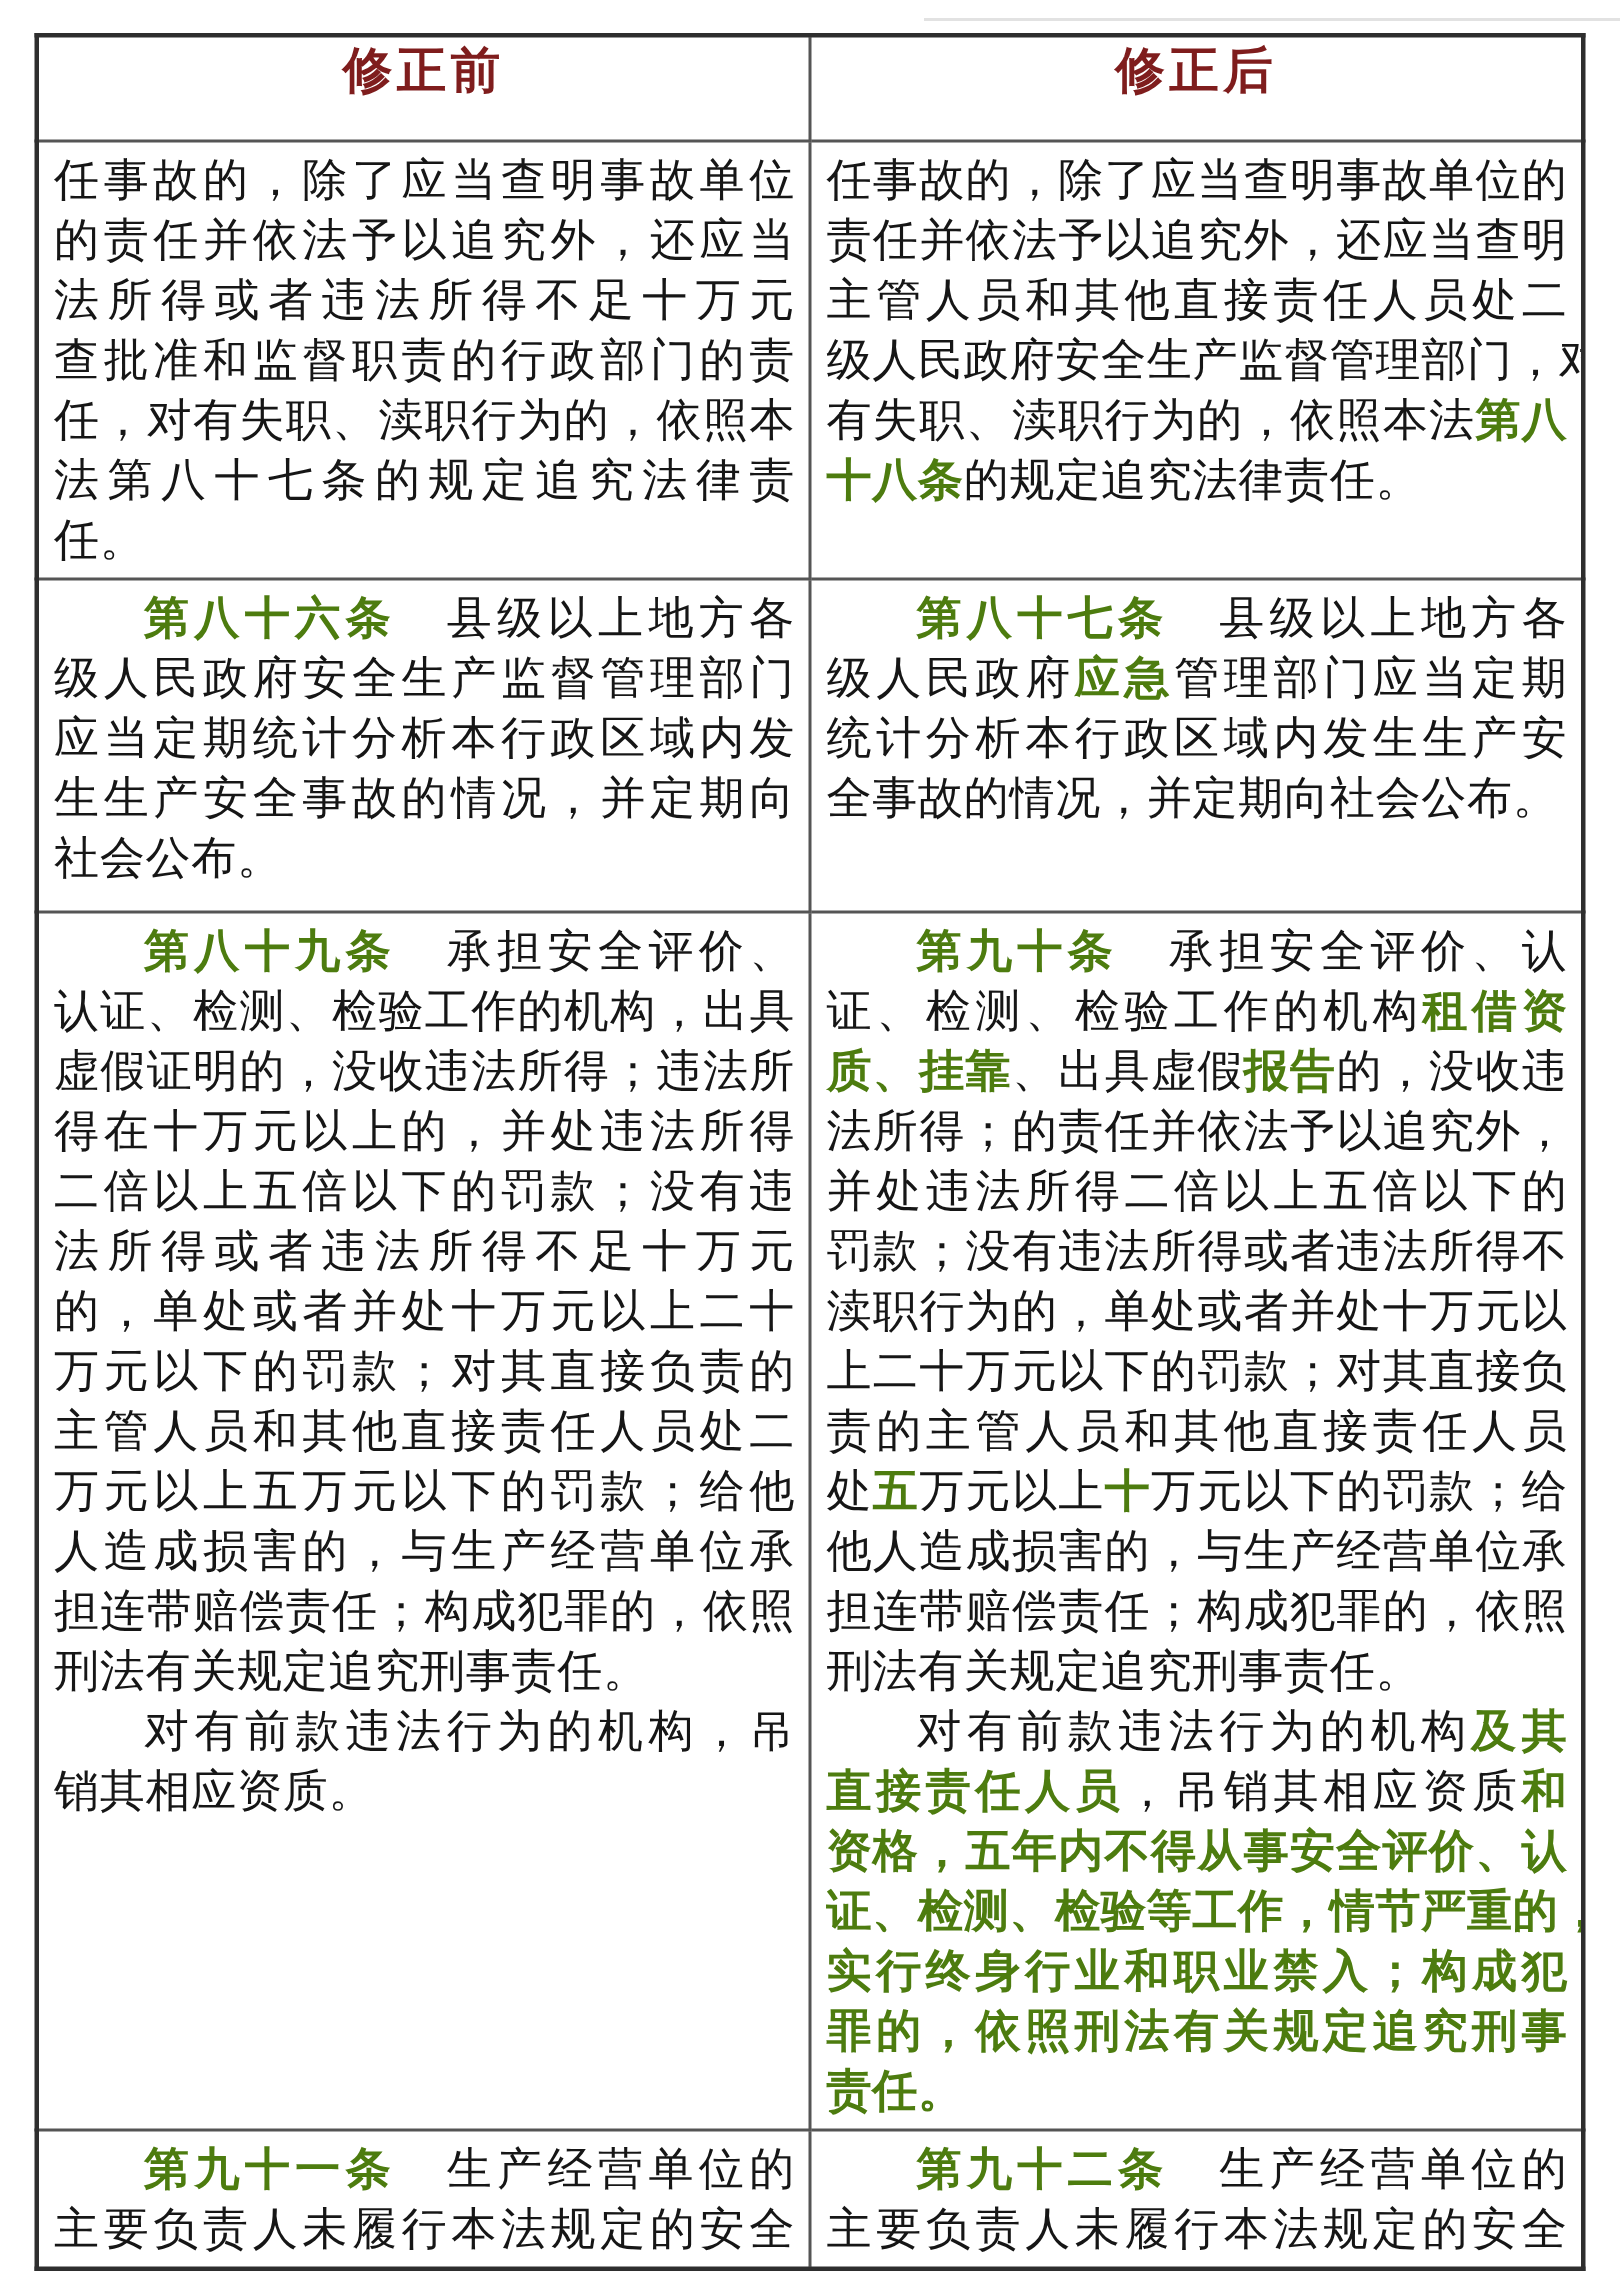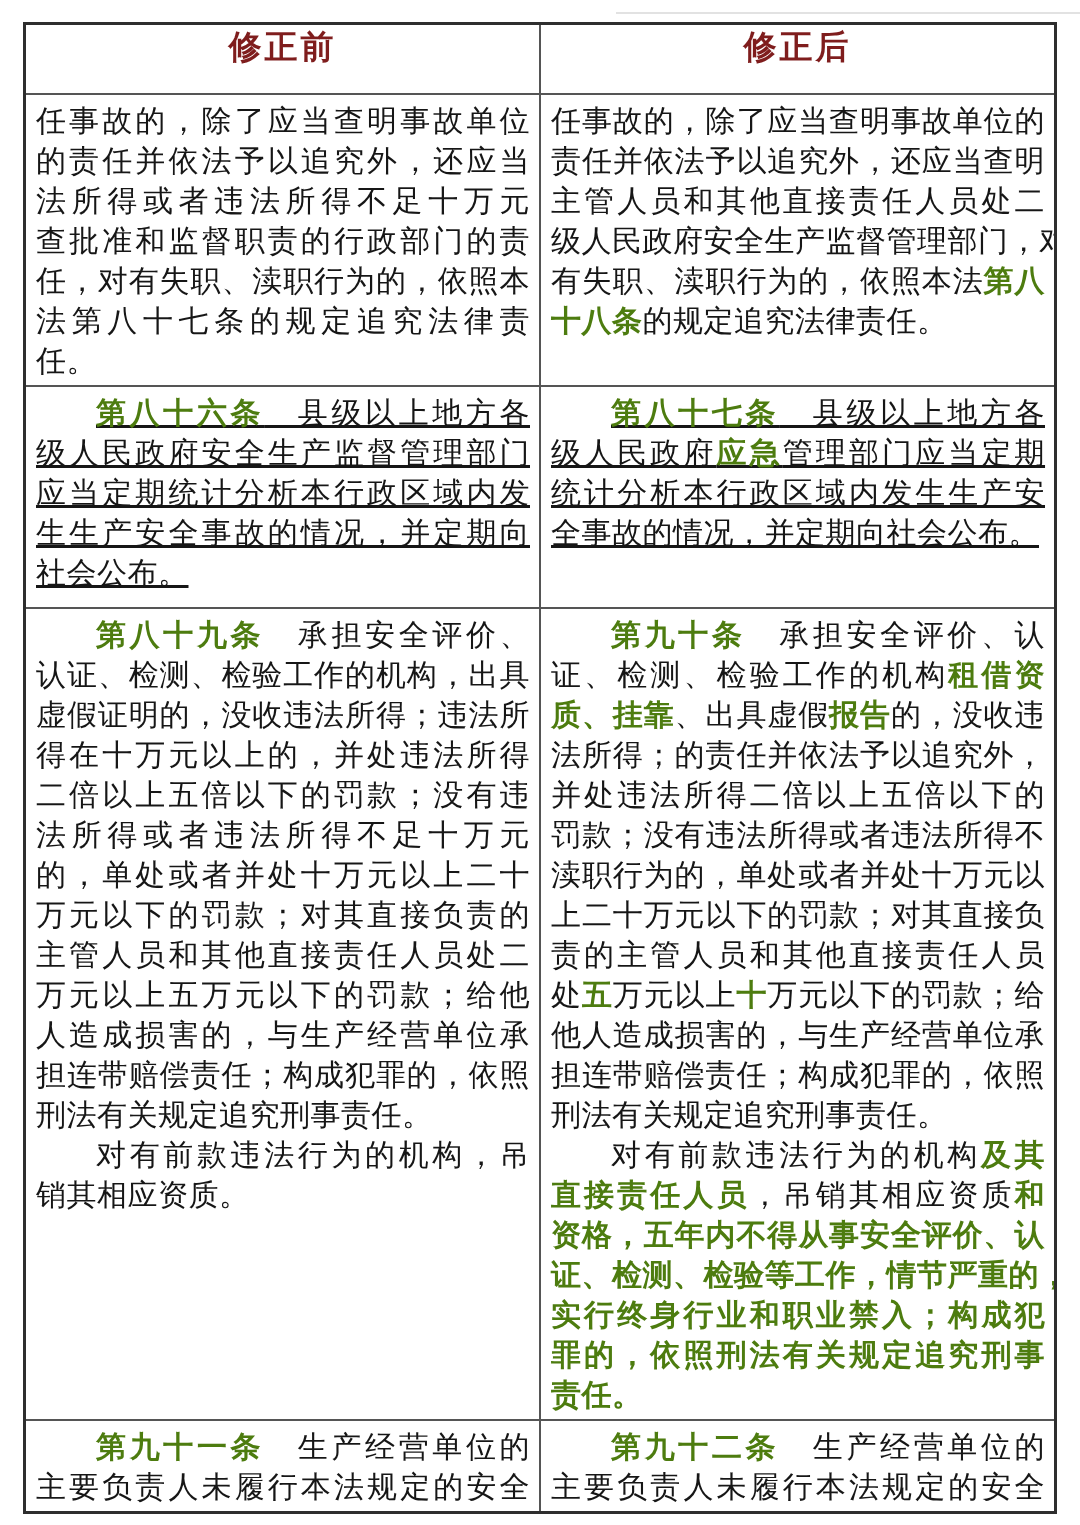--- a/index.html
+++ b/index.html
@@ -28,21 +28,21 @@
     font-family:"Liberation Sans","DejaVu Sans",sans-serif;
     font-weight:700;font-size:33px;letter-spacing:3px;
     text-align:center;vertical-align:middle;color:#7f1d1d;
   }
   td.cell{
     width:517px;
     padding:6px 9px 4px 10px;
     font-size:30px;line-height:40px;
   }
   tr.row-0 td{height:290px;}
-  tr.row-1 td{height:222px;text-decoration:underline;}
+  tr.row-1 td{height:222px;}
   tr.row-2 td{height:797px;}
   tr.row-3 td{height:92px;margin-top:47px;}
   .line{
     text-align:justify;
     text-align-last:justify;
     text-justify:inter-character;
     white-space:nowrap;
     letter-spacing:0.5px;
   }
   .line.last{text-align-last:left;}

